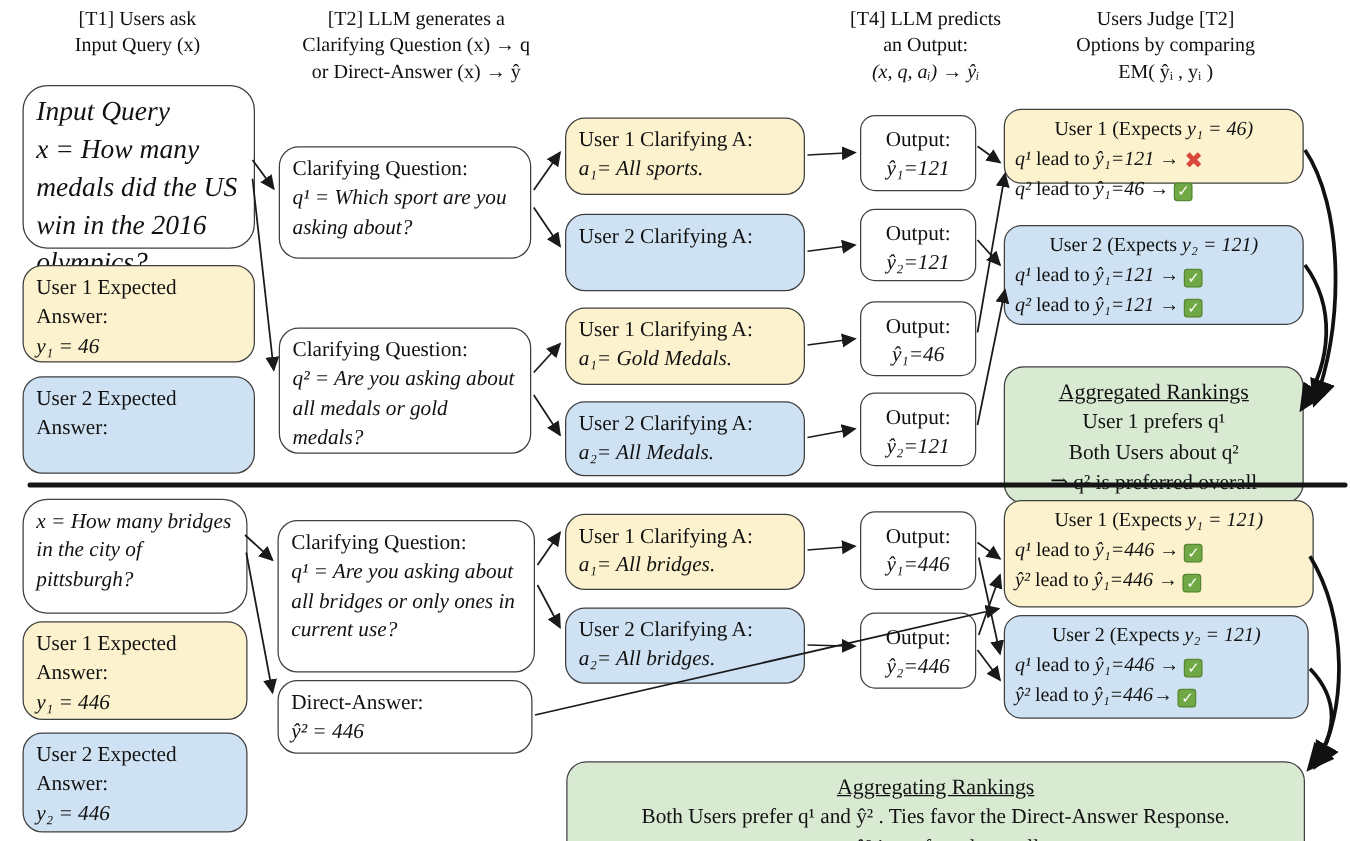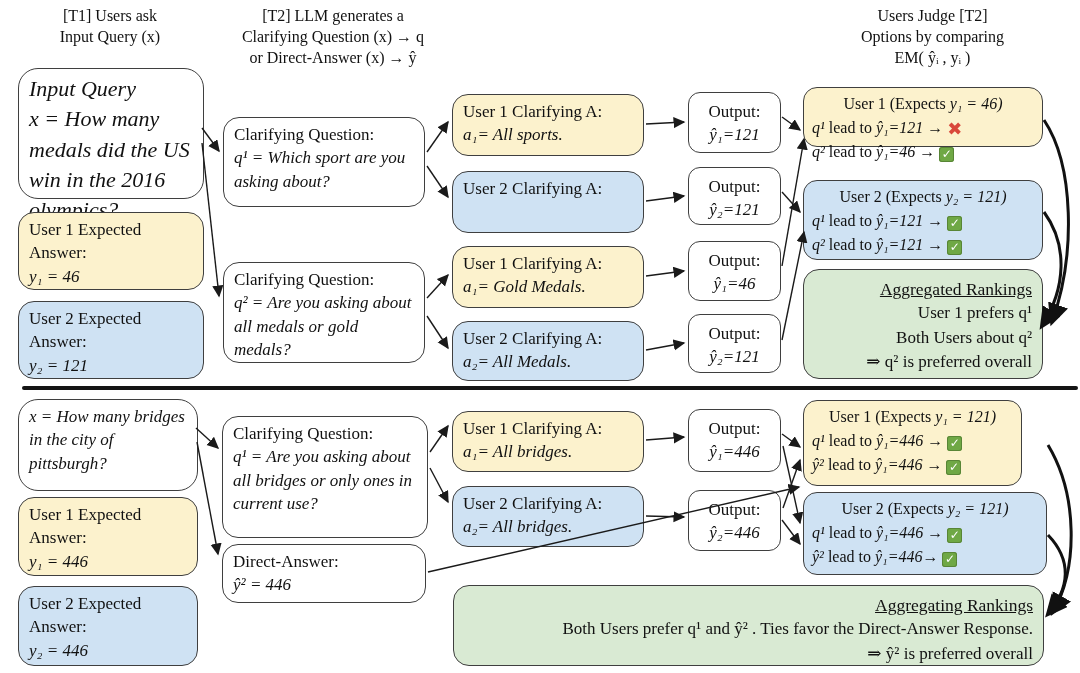--- a/index.html
+++ b/index.html
@@ -16,21 +16,21 @@
   }
   .yellow{background:#FCF2CD;}
   .blue{background:#CFE2F3;}
   .green{background:#D9EAD3;}
   .it{font-style:italic;}
   .math{font-style:italic;}
   .out{text-align:center;border-radius:12px;padding-top:7px;}
   .judge{font-size:16px;line-height:1.5;padding:4px 8px;border-radius:14px;}
   .jhdr{text-align:center;white-space:nowrap;}
   .jline{white-space:nowrap;}
-  .agg{text-align:right;padding-top:7px;}
+  .agg{text-align:center;padding-top:7px;margin-top:24px;}
   .agg-title{text-decoration:underline;font-size:17.5px;}
   .agg-line{line-height:1.45;}
   .icon{font-family:"DejaVu Sans","Liberation Sans",sans-serif;}
   .icon.pass{
     display:inline-block;width:15px;height:15px;background:#6FA845;color:#fff;
     border-radius:3px;text-align:center;line-height:15px;font-size:12px;font-weight:bold;
     vertical-align:-1px;box-shadow:0 0 0 1px #588536 inset;
   }
   .icon.fail{color:#D9483B;font-weight:bold;font-size:18px;line-height:1;vertical-align:-2px;}
   .divider{position:absolute;left:22px;top:386px;width:1056px;height:3.5px;background:#151515;border-radius:2px;}
@@ -43,37 +43,41 @@
 
   <div class="hdr" style="left:10px;width:200px;">
     <span class="ln">[T1] Users ask</span>
     <span class="ln">Input Query (x)</span>
   </div>
   <div class="hdr" style="left:213px;width:240px;">
     <span class="ln">[T2] LLM generates a</span>
     <span class="ln">Clarifying Question (x) → q</span>
     <span class="ln">or Direct-Answer (x) → ŷ</span>
   </div>
+  <div class="hdr" style="left:668px;width:145px;">
+    <span class="ln">[T4] LLM predicts</span>
+    <span class="ln">an Output:</span>
+    <span class="ln it">(x, q, aᵢ) → ŷᵢ</span>
+  </div>
   <div class="hdr" style="left:805px;width:255px;">
     <span class="ln">Users Judge [T2]</span>
     <span class="ln">Options by comparing</span>
     <span class="ln">EM( ŷᵢ , yᵢ )</span>
   </div>
 
   <div class="box" style="left:18px;top:68px;width:186px;height:131px;font-size:22px;border-radius:20px;">
     <div class="it">Input Query</div>
     <div class="it">x = How many medals did the US win in the 2016 olympics?</div>
   </div>
   <div class="box yellow" style="left:18px;top:212px;width:186px;height:78px;">
     <div>User 1 Expected Answer:</div>
     <div class="math">y₁ = 46</div>
   </div>
   <div class="box blue" style="left:18px;top:301px;width:186px;height:78px;">
     <div>User 2 Expected Answer:</div>
-    <div class="math">y₂ = 121</div>
   </div>
 
   <div class="box" style="left:223px;top:117px;width:202px;height:90px;">
     <div>Clarifying Question:</div>
     <div class="math">q¹ = Which sport are you asking about?</div>
   </div>
   <div class="box" style="left:223px;top:262px;width:202px;height:101px;">
     <div>Clarifying Question:</div>
     <div class="math">q² = Are you asking about all medals or gold medals?</div>
   </div>
@@ -162,21 +166,21 @@
 
   <div class="box out" style="left:688px;top:409px;width:93px;height:63px;">
     <div>Output:</div>
     <div class="math">ŷ₁=446</div>
   </div>
   <div class="box out" style="left:688px;top:490px;width:93px;height:61px;">
     <div>Output:</div>
     <div class="math">ŷ₂=446</div>
   </div>
 
-  <div class="box yellow judge" style="left:803px;top:400px;width:219px;height:86px;">
+  <div class="box yellow judge" style="left:803px;top:400px;width:248px;height:86px;">
     <div class="jhdr"><span>User 1 (Expects </span><span class="it">y₁ = 121)</span></div>
     <div class="jline"><span class="it">q¹</span><span> lead to </span><span class="it">ŷ₁=446 → </span><span class="icon pass">✓</span></div>
     <div class="jline"><span class="it">ŷ²</span><span> lead to </span><span class="it">ŷ₁=446 → </span><span class="icon pass">✓</span></div>
   </div>
   <div class="box blue judge" style="left:803px;top:492px;width:244px;height:83px;">
     <div class="jhdr"><span>User 2 (Expects </span><span class="it">y₂ = 121)</span></div>
     <div class="jline"><span class="it">q¹</span><span> lead to </span><span class="it">ŷ₁=446 → </span><span class="icon pass">✓</span></div>
     <div class="jline"><span class="it">ŷ²</span><span> lead to </span><span class="it">ŷ₁=446→ </span><span class="icon pass">✓</span></div>
   </div>
   <div class="box green agg" style="left:453px;top:585px;width:591px;height:81px;">

